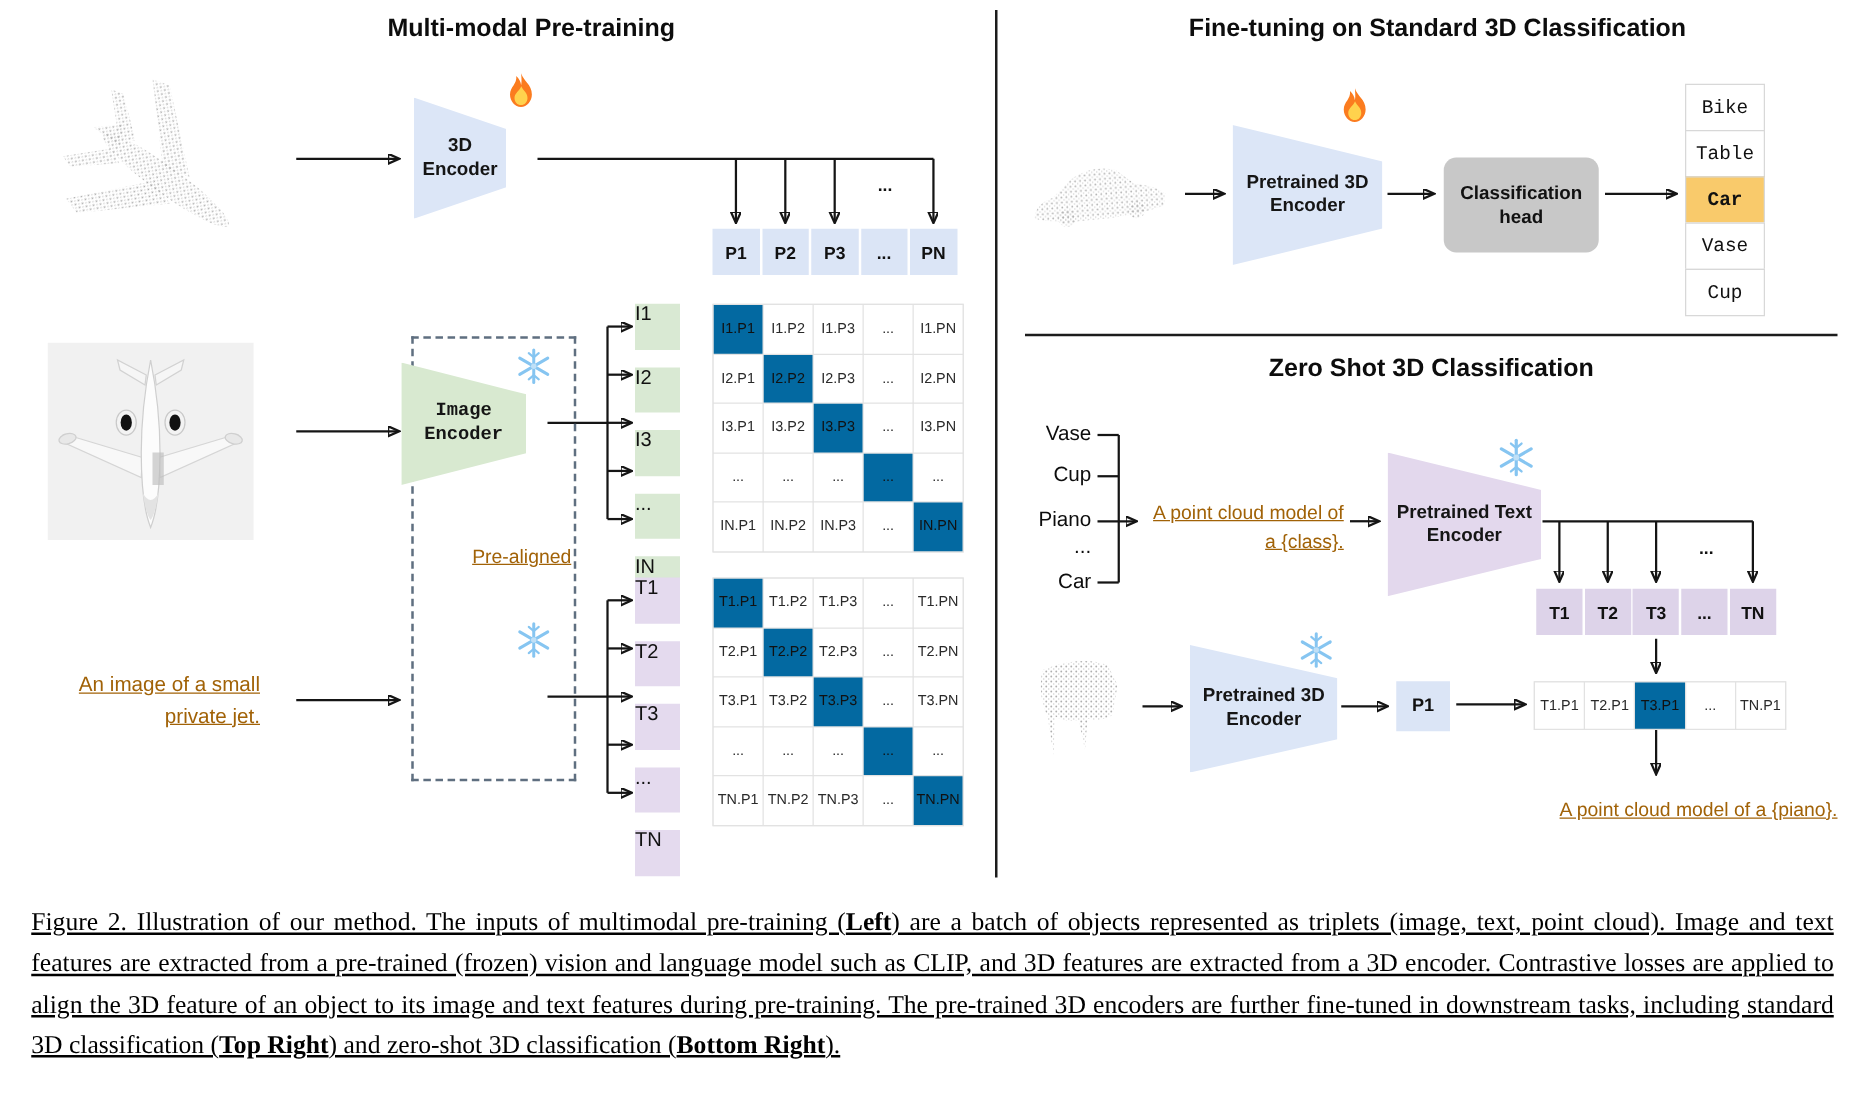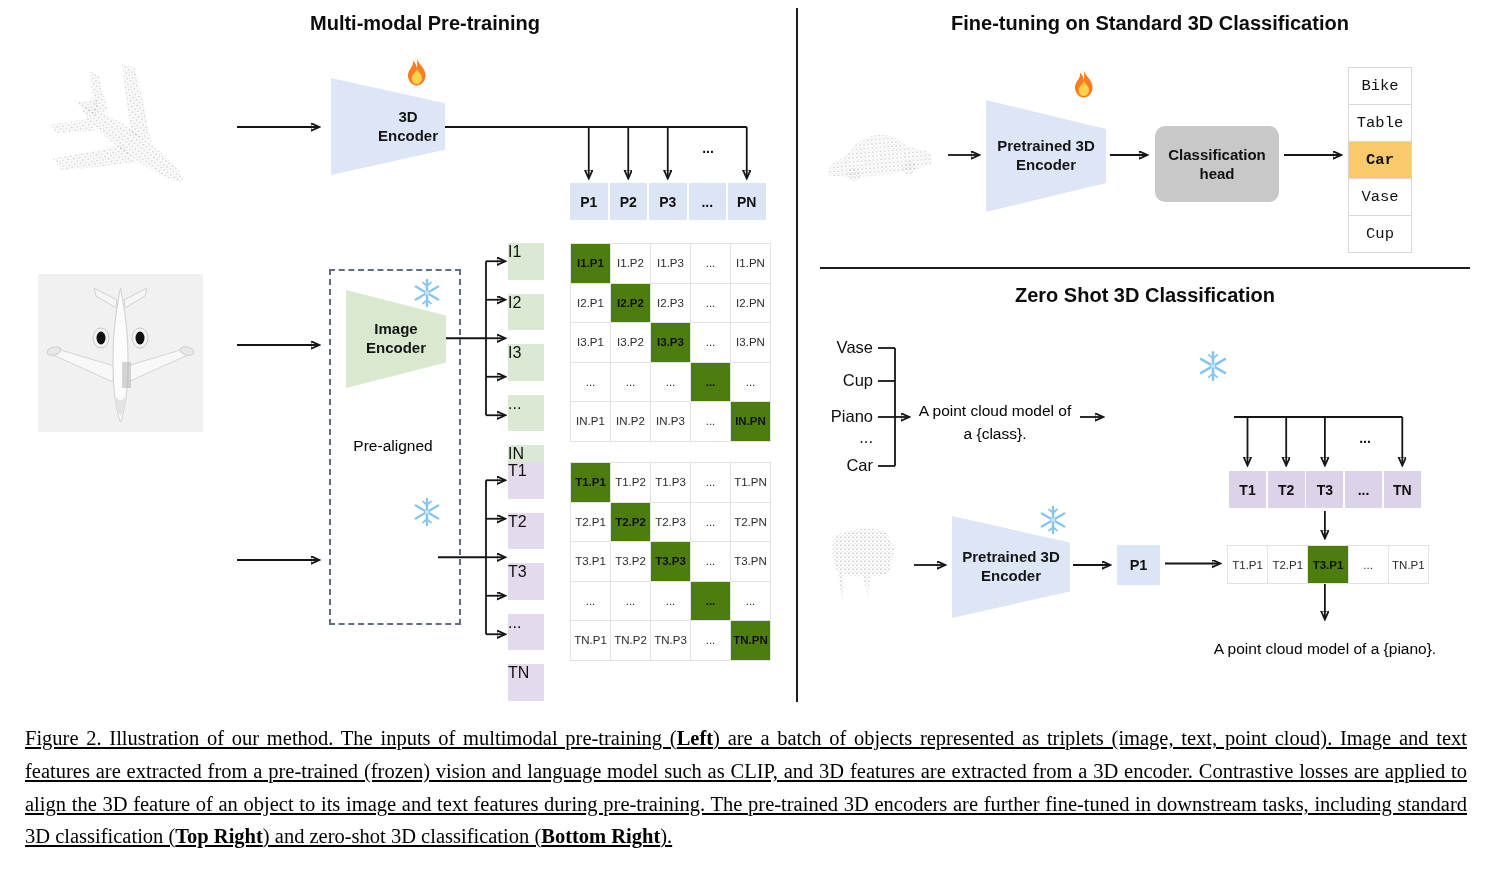--- a/index.html
+++ b/index.html
@@ -16,23 +16,23 @@
               font-weight:bold;font-size:14px;}
   .bx.cblue{background:#dbe5f6;} .bx.cgreen{background:#d9e9d3;} .bx.cpurple{background:#e4daee;}
   .bx.cpurple2{background:#ddd3e9;}
   .col{position:absolute;display:flex;flex-direction:column;gap:14px;}
   .col .bx{width:36px;height:36.5px;}
   .matrix{position:absolute;display:grid;grid-template-columns:repeat(5,39px);grid-auto-rows:38.5px;
           gap:1px;background:#e2e2e2;border:1px solid #e2e2e2;}
   .matrix.tprow{grid-auto-rows:37px;}
   .matrix .cell{background:#fff;display:flex;align-items:center;justify-content:center;
                 font-size:11.5px;color:#2a2a2a;}
-  .matrix .cell.hl{background:#4d7c0f;font-weight:bold;color:#111;}
+  .matrix .cell.hl{background:#0369a1;font-weight:normal;color:#111;}
   .dashedbox{position:absolute;border:2px dashed #5f6f80;}
-  .note{position:absolute;font-size:15.5px;text-align:center;line-height:1.5;color:#000000;}
+  .note{position:absolute;font-size:15.5px;text-align:right;line-height:1.5;color:#a16207;text-decoration:underline;}
   .bigword{position:absolute;font-size:16.5px;text-align:right;width:63px;color:#0d0d0d;}
   .dots{position:absolute;font-size:14px;font-weight:bold;text-align:center;color:#111;}
   .headbox{position:absolute;background:#c8c8c8;border-radius:10px;display:flex;align-items:center;
            justify-content:center;font-weight:bold;font-size:15px;text-align:center;line-height:1.3;}
   .p1box{position:absolute;background:#dbe5f6;display:flex;align-items:center;justify-content:center;
          font-weight:bold;font-size:14.5px;}
   .classlist{position:absolute;display:flex;flex-direction:column;}
   .classlist .cl{width:62px;height:36px;margin-top:-1px;border:1px solid #d8d8d8;background:#fff;
                  display:flex;align-items:center;justify-content:center;font-size:15.5px;}
   .classlist .cl.hl{background:#f9ca6b;font-weight:bold;}
@@ -144,42 +144,43 @@
     <ellipse cx="149" cy="77" rx="7" ry="4" fill="#e8e8e8" stroke="#cfcfcf" transform="rotate(15 149 77)"></ellipse>
     <ellipse cx="63" cy="64" rx="8" ry="10" fill="#f3f3f3" stroke="#c9c9c9"></ellipse>
     <ellipse cx="63" cy="64" rx="4.5" ry="6.5" fill="#111"></ellipse>
     <ellipse cx="102" cy="64" rx="8" ry="10" fill="#f3f3f3" stroke="#c9c9c9"></ellipse>
     <ellipse cx="102" cy="64" rx="4.5" ry="6.5" fill="#111"></ellipse>
     <path d="M82.5 14 C77 42 75 62 75 88 C75 118 78.5 138 82.5 148 C86.5 138 90 118 90 88 C90 62 88 42 82.5 14 Z" fill="#fcfcfc" stroke="#cfcfcf"></path>
     <rect x="84" y="88" width="9" height="26" fill="#bdbdbd" opacity="0.65"></rect>
     <path d="M76 120 Q82.5 132 89 120 Q86 138 82.5 142 Q79 138 76 120 Z" fill="#e3e3e3"></path>
   </svg>
 
-
-  <div class="trap blue" style="left:331px;top:78px;width:74px;height:97px;padding-left:40px;">
+  <div class="note" style="left:33px;top:536px;width:175px;font-size:16.5px;">An image of a small private jet.</div>
+
+  <div class="trap blue" style="left:331px;top:78px;width:74px;height:97px;">
     <span>3D Encoder</span>
   </div>
   <svg class="abs" style="left:399px;top:56px;" width="36" height="36" viewBox="0 0 36 36">
     <path d="M18 2.5 C19.5 8.5 26.5 11.5 26.5 19.5 C26.5 24.7 22.6 29.5 17.8 29.5 C12.9 29.5 9 24.7 9 19.5 C9 13.5 14.8 11.2 14 4.8 C16.2 6.8 17.6 9.2 17.9 12.2 C18.6 9 18 5.8 18 2.5 Z" fill="#fb7c1f"></path>
     <path d="M18 13 C19.5 16.5 23 18.2 23 22.3 C23 25.6 20.8 28 17.8 28 C14.8 28 12.6 25.6 12.6 22.3 C12.6 18.6 16.6 16.8 18 13 Z" fill="#ffd24d"></path>
   </svg>
 
   <div class="boxrow" style="left:570px;top:183px;">
     <div class="bx cblue">P1</div>
     <div class="bx cblue">P2</div>
     <div class="bx cblue">P3</div>
     <div class="bx cblue">...</div>
     <div class="bx cblue">PN</div>
   </div>
   <div class="dots" style="left:688px;top:140px;width:40px;">...</div>
 
   <div class="dashedbox" style="left:329px;top:269px;width:128px;height:352px;"></div>
   <div class="note" style="left:329px;top:434px;width:128px;">Pre-aligned</div>
 
-  <div class="trap green" style="left:346px;top:290px;width:100px;height:98px;">
+  <div class="trap green" style="left:321px;top:290px;width:100px;height:98px;font-family:Liberation Mono, monospace;">
     <span>Image Encoder</span>
   </div>
   <svg class="abs" style="left:411px;top:277px;" width="32" height="32" viewBox="0 0 32 32">
     <g stroke="#86c5f1" stroke-width="2.4" stroke-linecap="round" fill="none">
       <line x1="16" y1="3" x2="16" y2="29"></line>
       <line x1="4.8" y1="9.5" x2="27.2" y2="22.5"></line>
       <line x1="4.8" y1="22.5" x2="27.2" y2="9.5"></line>
       <path d="M12 5.5 L16 8.8 L20 5.5 M12 26.5 L16 23.2 L20 26.5" stroke-width="1.7"></path>
     </g>
     <circle cx="16" cy="16" r="2.2" fill="#bfe0f7"></circle>
@@ -309,20 +310,23 @@
   <div class="title" style="left:860px;top:284px;width:570px;">Zero Shot 3D Classification</div>
 
   <div class="bigword" style="left:810px;top:338px;">Vase</div>
   <div class="bigword" style="left:810px;top:371px;">Cup</div>
   <div class="bigword" style="left:810px;top:407px;">Piano</div>
   <div class="bigword" style="left:810px;top:428px;">...</div>
   <div class="bigword" style="left:810px;top:456px;">Car</div>
 
   <div class="note" style="left:915px;top:399px;width:160px;">A point cloud model of a {class}.</div>
 
+  <div class="trap purple" style="left:1110px;top:362px;width:123px;height:115px;">
+    <span>Pretrained Text Encoder</span>
+  </div>
   <svg class="abs" style="left:1196px;top:349px;" width="34" height="34" viewBox="0 0 32 32">
     <g stroke="#86c5f1" stroke-width="2.4" stroke-linecap="round" fill="none">
       <line x1="16" y1="3" x2="16" y2="29"></line>
       <line x1="4.8" y1="9.5" x2="27.2" y2="22.5"></line>
       <line x1="4.8" y1="22.5" x2="27.2" y2="9.5"></line>
       <path d="M12 5.5 L16 8.8 L20 5.5 M12 26.5 L16 23.2 L20 26.5" stroke-width="1.7"></path>
     </g>
     <circle cx="16" cy="16" r="2.2" fill="#bfe0f7"></circle>
   </svg>
 

